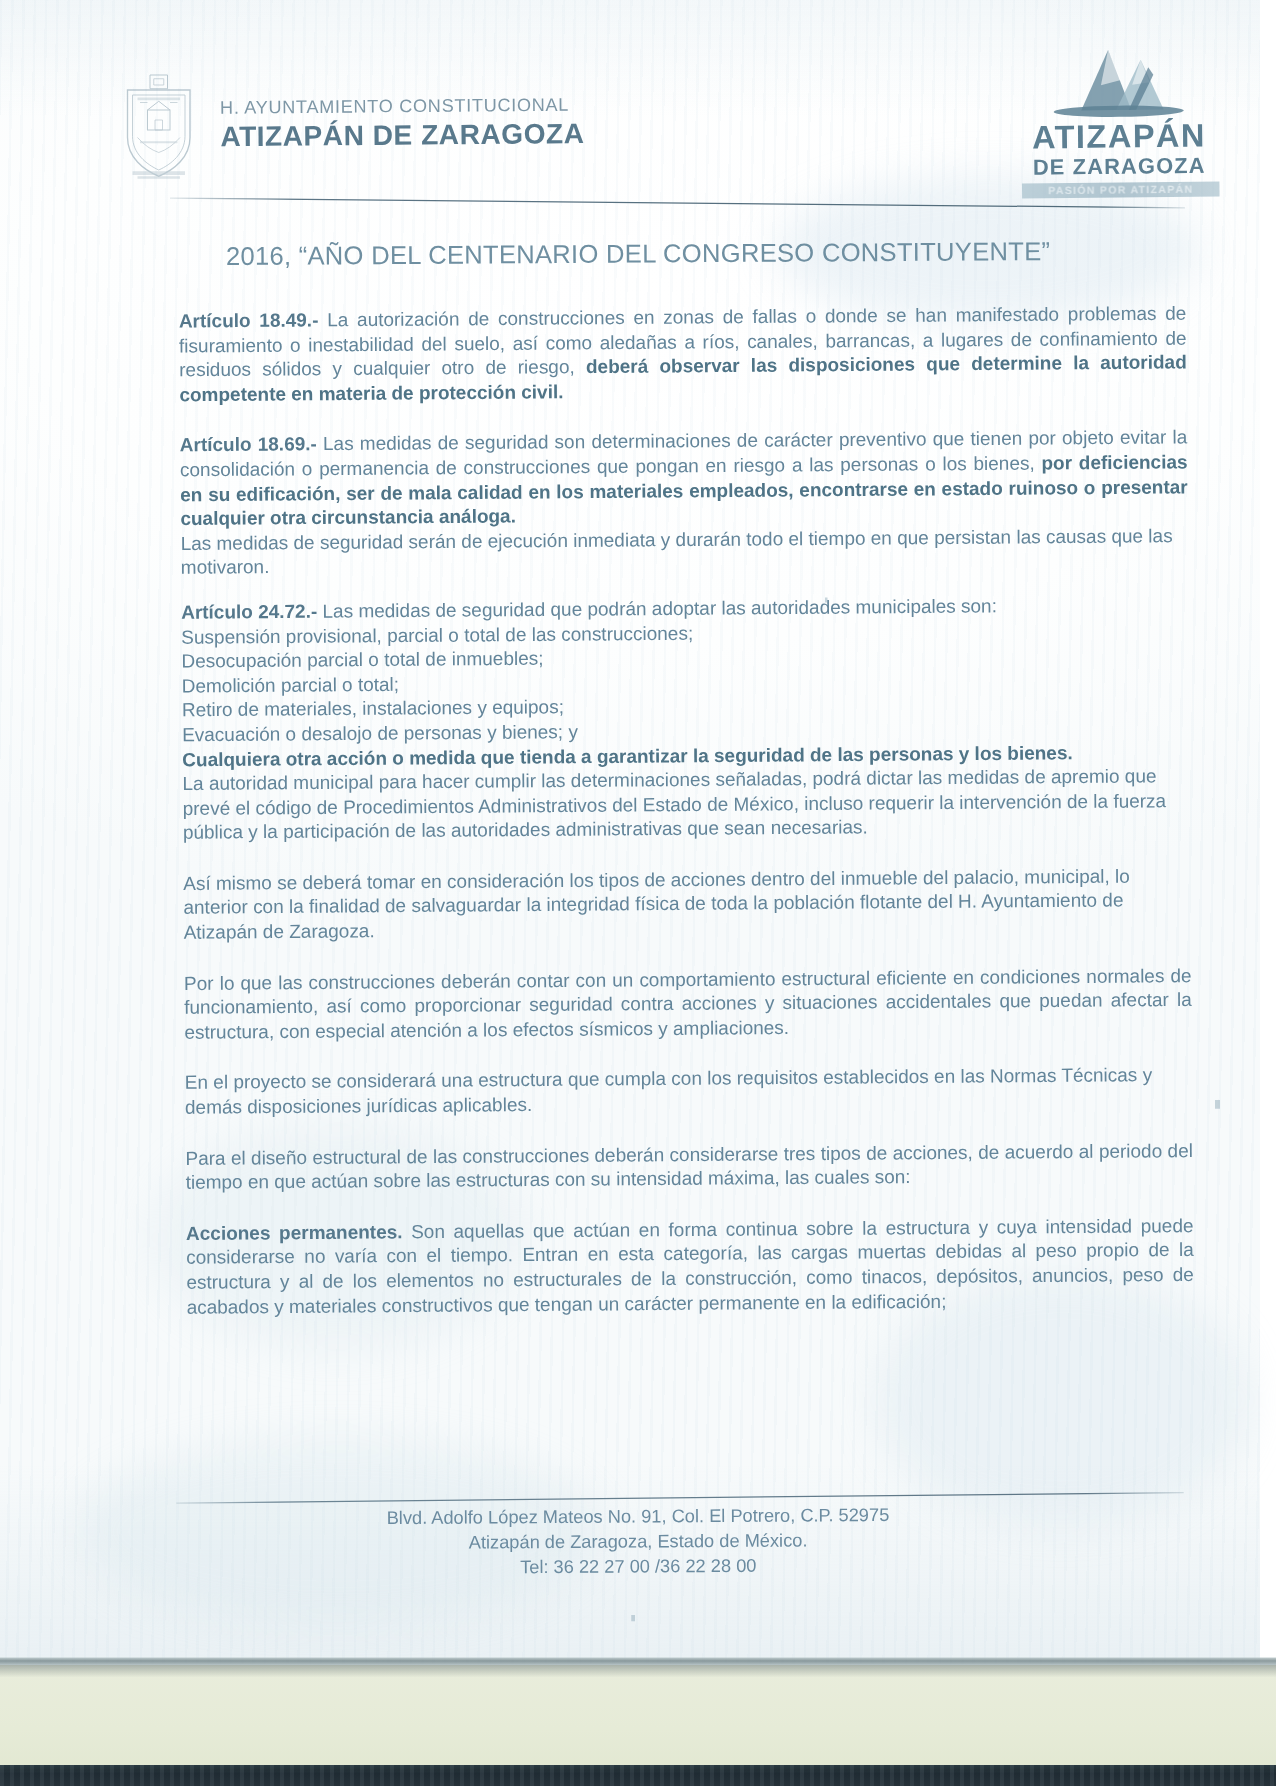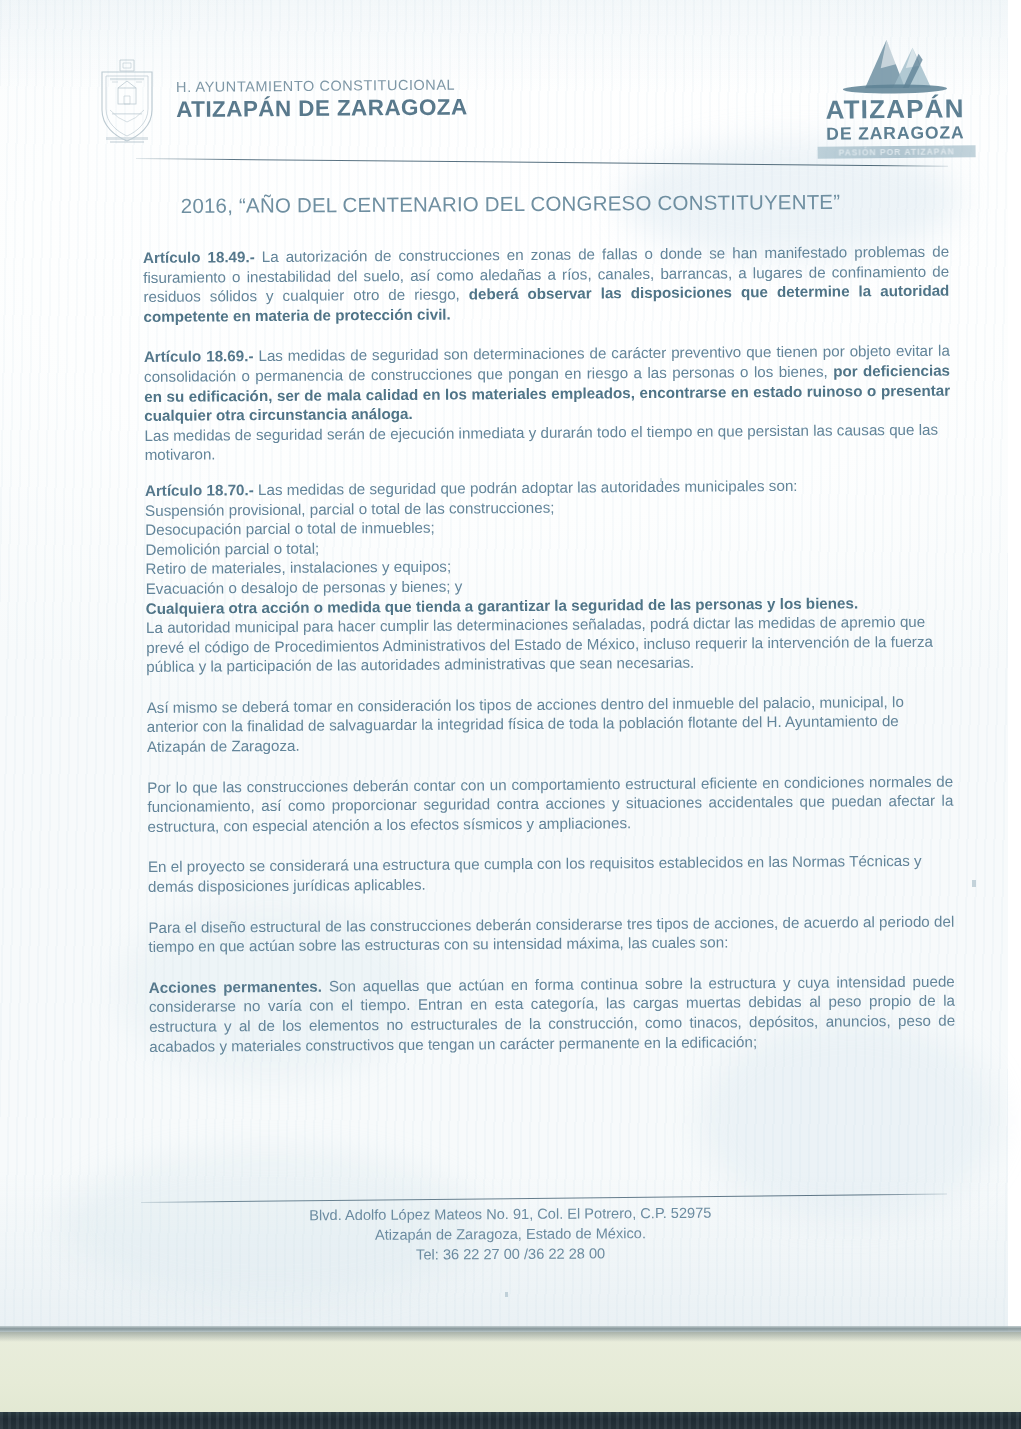--- a/index.html
+++ b/index.html
@@ -286,21 +286,21 @@
     <div class="gap-lg"></div>
 
     <p class="p-just">
       <span class="lead">Artículo 18.69.-</span><span> Las medidas de seguridad son determinaciones de carácter preventivo que tienen por objeto evitar la consolidación o permanencia de construcciones que pongan en riesgo a las personas o los bienes, </span><b>por deficiencias en su edificación, ser de mala calidad en los materiales empleados, encontrarse en estado ruinoso o presentar cualquier otra circunstancia análoga.</b>
     </p>
     <p>Las medidas de seguridad serán de ejecución inmediata y durarán todo el tiempo en que persistan las causas que las motivaron.</p>
 
     <div class="gap-md"></div>
 
     <p>
-      <span class="lead">Artículo 18.70.-</span><span> Las medidas de seguridad que podrán adoptar las autoridades municipales son:</span>
+      <span class="lead">Artículo 24.72.-</span><span> Las medidas de seguridad que podrán adoptar las autoridades municipales son:</span>
     </p>
     <p>Suspensión provisional, parcial o total de las construcciones;</p>
     <p>Desocupación parcial o total de inmuebles;</p>
     <p>Demolición parcial o total;</p>
     <p>Retiro de materiales, instalaciones y equipos;</p>
     <p>Evacuación o desalojo de personas y bienes; y</p>
     <p class="b">Cualquiera otra acción o medida que tienda a garantizar la seguridad de las personas y los bienes.</p>
     <p>La autoridad municipal para hacer cumplir las determinaciones señaladas, podrá dictar las medidas de apremio que prevé el código de Procedimientos Administrativos del Estado de México, incluso requerir la intervención de la fuerza pública y la participación de las autoridades administrativas que sean necesarias.</p>
 
     <div class="gap-lg"></div>

